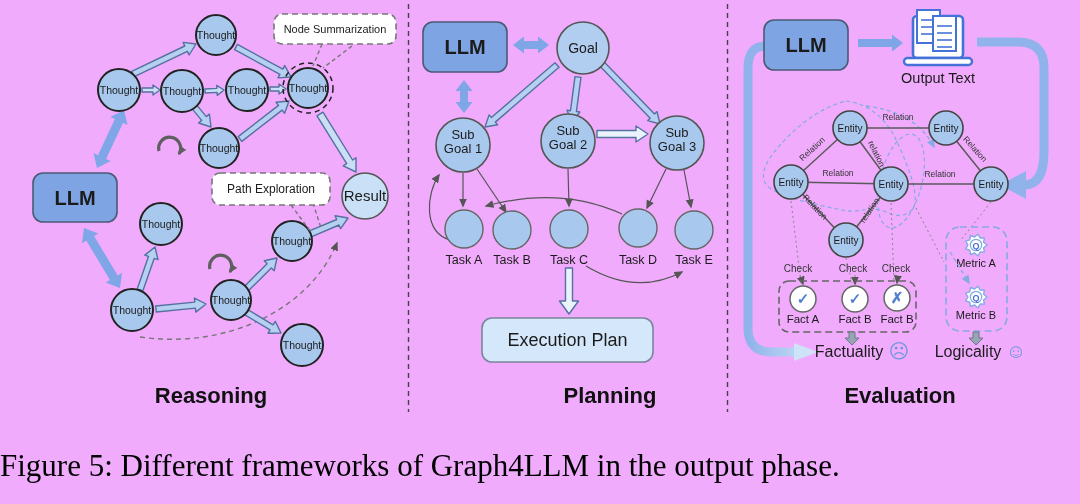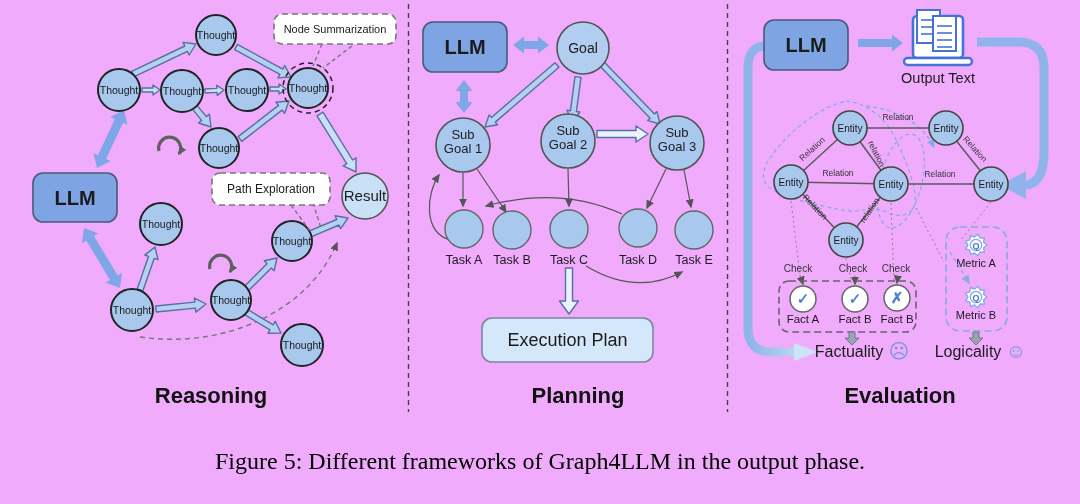--- a/index.html
+++ b/index.html
@@ -1,22 +1,22 @@
 <!DOCTYPE html>
 <html><head>
 <meta charset="utf-8">
 <style>
   html,body{margin:0;padding:0;background:#fff;}
   .fig{position:relative;width:1080px;height:504px;background:#f0abfc;overflow:hidden;
        font-family:"Liberation Sans",sans-serif;}
   svg text{font-family:"Liberation Sans",sans-serif;}
   .heading{position:absolute;top:383px;transform:translateX(-50%);
            font-size:22px;font-weight:700;color:#111;white-space:nowrap;}
-  .caption{position:absolute;top:448px;left:0;width:100%;text-align:center;
-           font-family:"Liberation Serif",serif;font-size:24px;color:#000;}
+  .caption{position:absolute;top:448px;left:0;width:100%;text-align:left;
+           font-family:"Liberation Serif",serif;font-size:31px;color:#000;}
 </style>
 </head>
 <body>
 
 <div class="fig">
   <svg id="diagram" width="1080" height="440" viewBox="0 0 1080 440">
       <defs>
         <marker id="mA" markerUnits="userSpaceOnUse" markerWidth="10" markerHeight="9" refX="7.5" refY="4" orient="auto">
           <path d="M0,0 L9,4 L0,8 Z" fill="#555555"></path>
         </marker>
@@ -215,16 +215,16 @@
         <path d="M 950 252 Q 960 268 969 283" fill="none" stroke="#85abe3" stroke-width="1.3" stroke-dasharray="4,3" marker-end="url(#mB)"></path>
         <polygon points="849,332 855,332 855,338 859,338 852,345 845,338 849,338" fill="#98a3b3" stroke="#6d7888" stroke-width="1"></polygon>
         <polygon points="973,332 979,332 979,338 983,338 976,345 969,338 973,338" fill="#98a3b3" stroke="#6d7888" stroke-width="1"></polygon>
         <text x="849" y="357" text-anchor="middle" font-size="16" fill="#1b1b1b" font-weight="400">Factuality</text>
         <text x="899" y="358" text-anchor="middle" font-size="20" fill="#6b97dd" font-weight="400">☹</text>
         <text x="968" y="357" text-anchor="middle" font-size="16" fill="#1b1b1b" font-weight="400">Logicality</text>
         <text x="1016" y="358" text-anchor="middle" font-size="20" fill="#6b97dd" font-weight="400">☺</text>
       </g>
     </svg>
   <div class="heading" id="h1" style="left: 211px;">Reasoning</div>
-  <div class="heading" id="h2" style="left: 578px;">Planning</div>
+  <div class="heading" id="h2" style="left: 610px;">Planning</div>
   <div class="heading" id="h3" style="left: 900px;">Evaluation</div>
   <div class="caption">Figure 5: Different frameworks of Graph4LLM in the output phase.</div>
 </div>
 
 </body></html>

